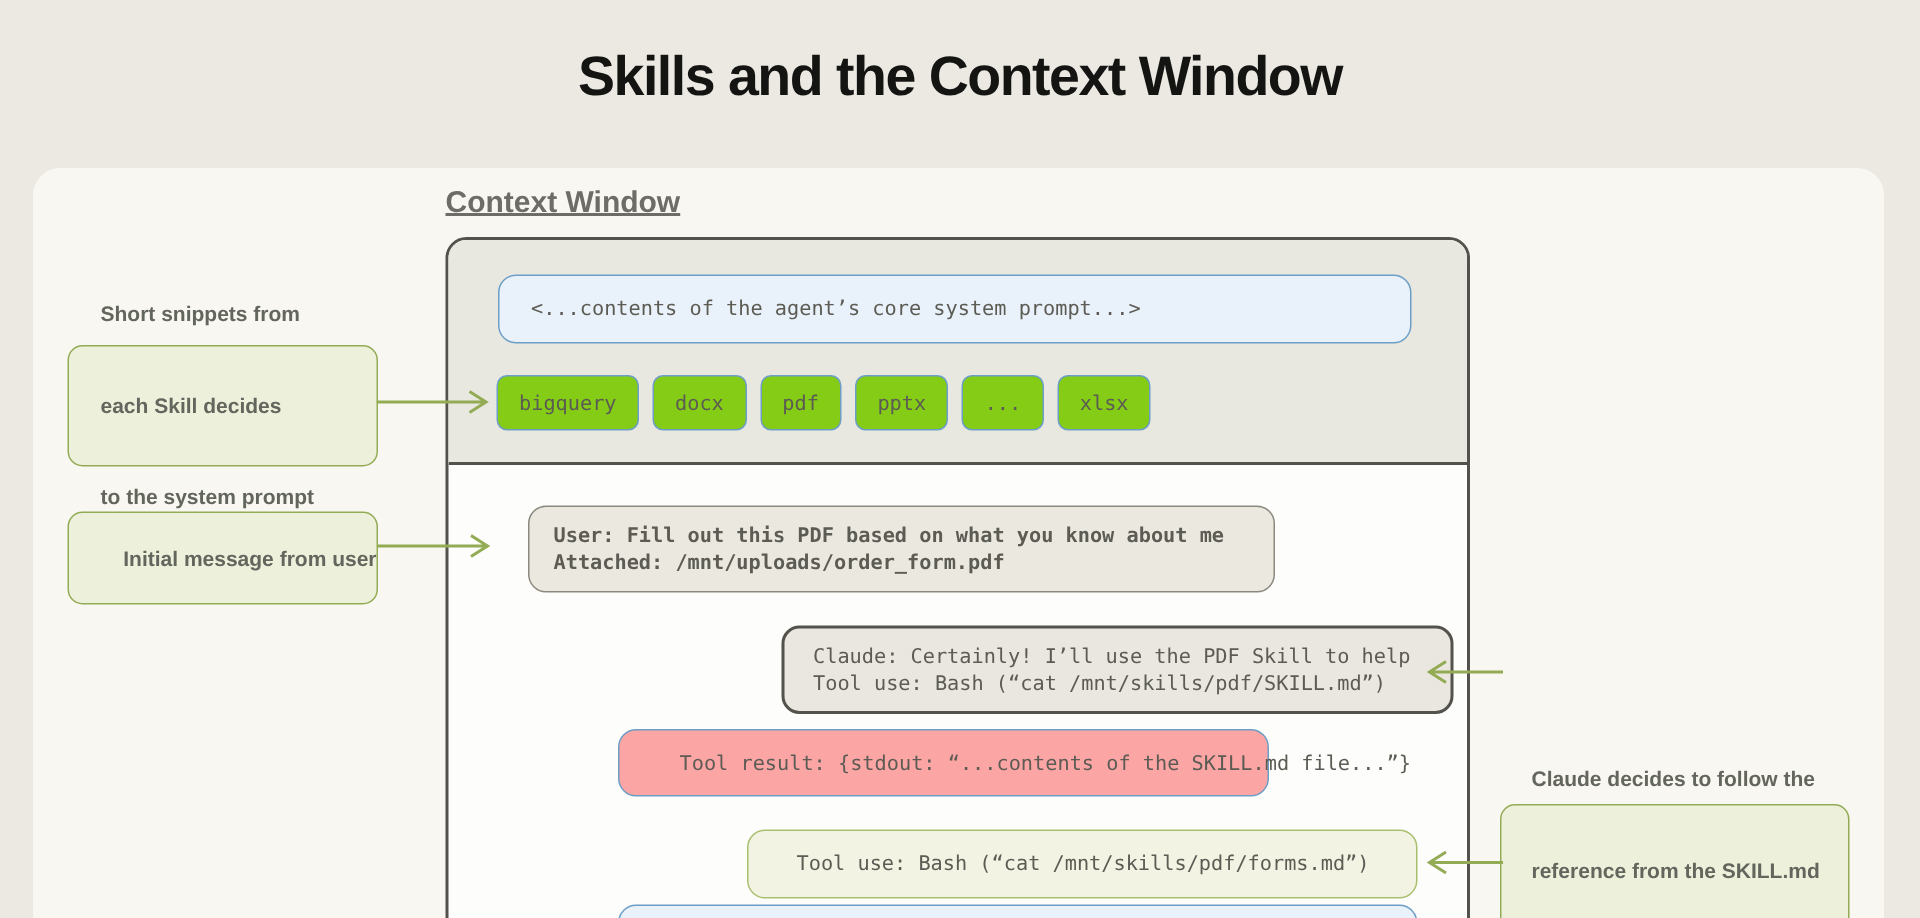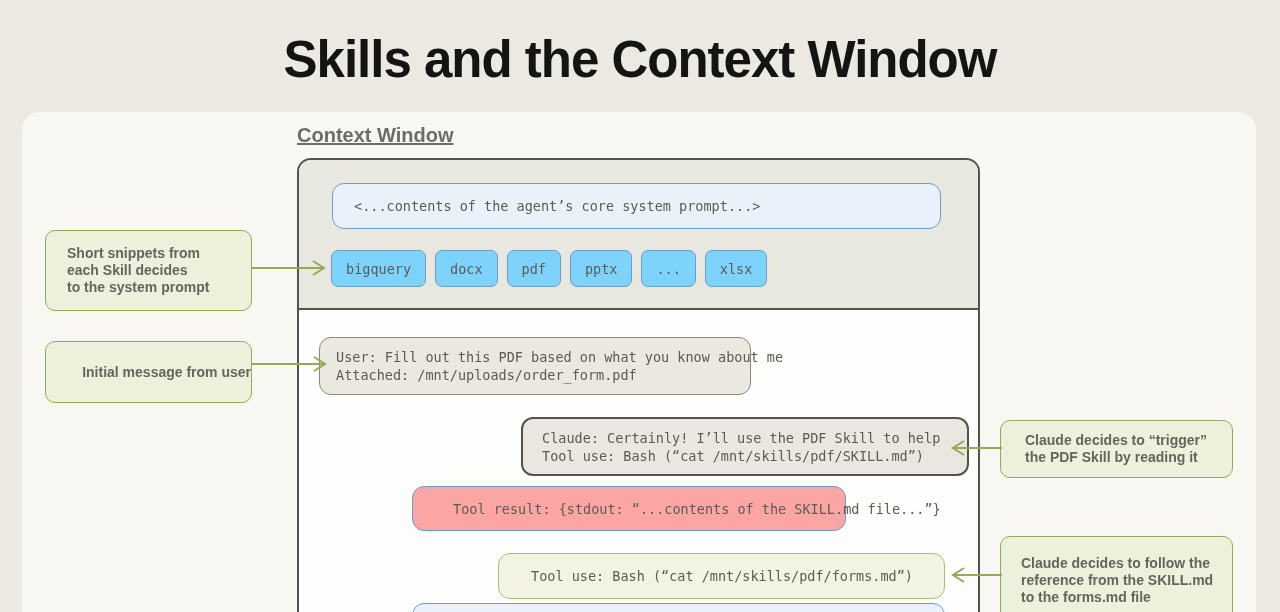--- a/index.html
+++ b/index.html
@@ -4,21 +4,21 @@
 <style>
   * { margin:0; padding:0; box-sizing:border-box; }
   html,body { background:#ebe9e2; }
   .stage {
     position:relative; width:1280px; height:612px;
     background:#ebe9e2; overflow:hidden;
     font-family:"Liberation Sans", sans-serif;
   }
   .title {
     position:absolute; top:30px; left:0; width:1280px;
-    text-align:center; font-size:51px; font-weight:800;
+    text-align:center; font-size:37px; font-weight:800;
     letter-spacing:-1px; color:#141413;
   }
   .panel {
     position:absolute; left:22px; top:112px; width:1234px; height:540px;
     background:#f8f7f1; border-radius:18px;
   }
   .cw-label {
     position:absolute; left:297px; top:124px;
     font-size:20px; font-weight:700; color:#6d6c66;text-decoration:underline;
   }
@@ -30,37 +30,37 @@
     position:absolute; left:0; top:0; width:679px; height:150px;
     background:#e9e8e0; border-bottom:2px solid #53524c;
     border-radius:12px 12px 0 0;
   }
   .mono-box {
     position:absolute; display:flex; flex-direction:column; justify-content:center;
     font-family:"DejaVu Sans Mono", monospace; font-size:13.5px;
     color:#5c5b54; line-height:18px; border-radius:12px; white-space:nowrap;
   }
   .sys-prompt   { left:332px; top:183px; width:609px; height:46px; background:#e9f2fa; border:1.5px solid #6d9ec6; padding-left:21px; }
-  .user-msg     { left:319px; top:337px; width:432px; height:58px; background:#eae8df; border:1.5px solid #8b897f; padding-left:16px; }
+  .user-msg     { left:352px; top:337px; width:498px; height:58px; background:#eae8df; border:1.5px solid #8b897f; padding-left:16px;font-weight:bold; }
   .claude-msg   { left:521px; top:417px; width:448px; height:59px; background:#e9e7df; border:2px solid #53524c; padding-left:19px; }
   .tool-result  { left:412px; top:486px; width:434px; height:45px; background:#fca5a5; border:1.5px solid #6d9ec6; padding-left:40px; }
   .tool-forms   { left:498px; top:553px; width:447px; height:46px; background:#f3f3e3; border:1.5px solid #a9bf70; padding-left:32px; }
   .bottom-cut   { left:412px; top:603px; width:533px; height:40px; background:#e9f2fa; border:1.5px solid #6d9ec6; }
   .chips {
     position:absolute; left:331px; top:250px; display:flex; gap:9px;
   }
   .chip {
     height:37px; display:flex; align-items:center; padding:0 14px;
     font-family:"DejaVu Sans Mono", monospace; font-size:13.5px; color:#5c5b54;
-    background:#7dd3fc; border:1.5px solid #6d9ec6; border-radius:7px; white-space:nowrap;
+    background:#84cc16; border:1.5px solid #6d9ec6; border-radius:7px; white-space:nowrap;
   }
   .note {
     position:absolute; display:flex; flex-direction:column; justify-content:center;
     background:#edf1dc; border:1.5px solid #93ab55; border-radius:10px;
-    color:#63665c; font-weight:700; font-size:14px; line-height:17px; white-space:nowrap;
+    color:#63665c; font-weight:700; font-size:14px; line-height:17px; white-space:nowrap;gap:44px;
   }
   .note-skills  { left:45px;   top:230px; width:207px; height:81px; padding-left:21px; }
   .note-user    { left:45px;   top:341px; width:207px; height:62px; align-items:flex-end; }
   .note-trigger { left:1000px; top:420px; width:233px; height:58px; padding-left:24px; }
   .note-follow  { left:1000px; top:536px; width:233px; height:88px; padding-left:20px; }
   .arrow { position:absolute; }
   .a-skills  { left:251px; top:258px; }
   .a-user    { left:252px; top:354px; }
   .a-trigger { left:946px; top:438px; }
   .a-follow  { left:946px; top:565px; }
@@ -116,24 +116,20 @@
   <div class="note note-skills">
     <div>Short snippets from</div>
     <div>each Skill decides</div>
     <div>to the system prompt</div>
   </div>
 
   <div class="note note-user">
     <div>Initial message from user</div>
   </div>
 
-  <div class="note note-trigger">
-    <div>Claude decides to “trigger”</div>
-    <div>the PDF Skill by reading it</div>
-  </div>
 
   <div class="note note-follow">
     <div>Claude decides to follow the</div>
     <div>reference from the SKILL.md</div>
     <div>to the forms.md file</div>
   </div>
 
   <svg class="arrow a-skills" width="80" height="20">
     <path d="M0 10 H72 M62 3 L73 10 L62 17" stroke="#93ab55" stroke-width="2" fill="none"></path>
   </svg>

